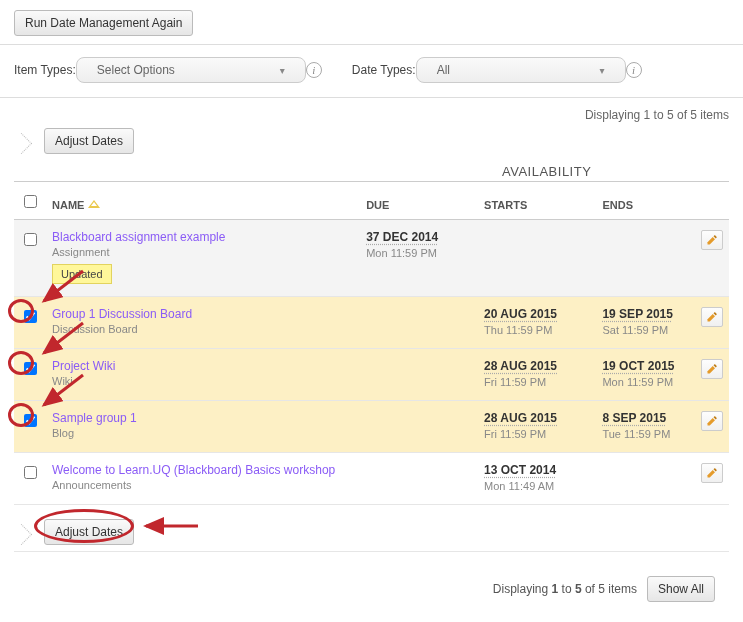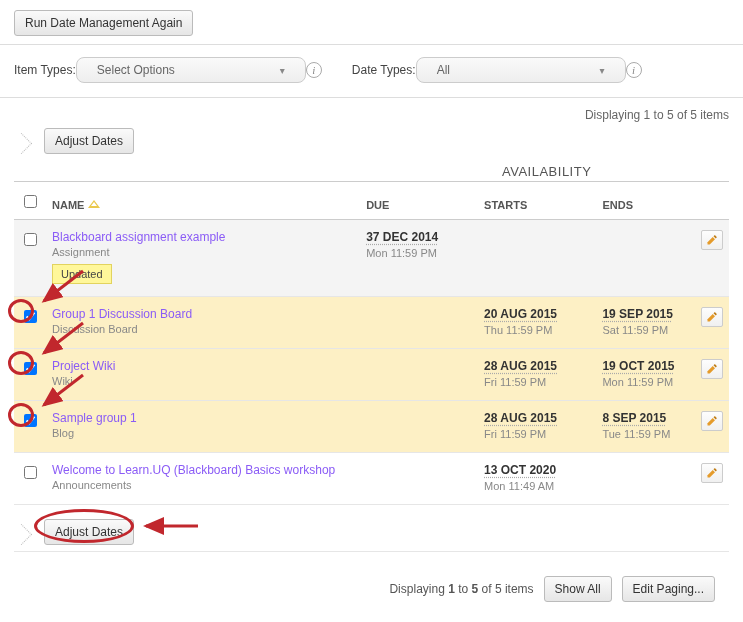--- a/index.html
+++ b/index.html
@@ -349,21 +349,21 @@
             </span></td>
         </tr>
         <tr class="">
           <td class="chk-col cell-rel"><input type="checkbox" style=""></td>
           <td class="cell-rel">
             <div class="name-title">Welcome to Learn.UQ (Blackboard) Basics workshop</div>
             <div class="name-type">Announcements</div>
           </td>
           <td></td>
           <td>
-            <div class="date-main">13 OCT 2020</div>
+            <div class="date-main">13 OCT 2014</div>
             <div class="date-sub">Mon 11:49 AM</div>
           </td>
           <td></td>
           <td style="text-align: right;"><span class="edit-btn">
               <svg class="pencil" viewBox="0 0 16 16">
                 <path fill="#e59b2b" d="M2 11l7-7 3 3-7 7H2v-3z"></path>
                 <path fill="#c07d16" d="M10 3l1-1c.4-.4 1-.4 1.4 0l1.6 1.6c.4.4.4 1 0 1.4l-1 1-3-3z"></path>
               </svg>
             </span></td>
         </tr>
@@ -384,14 +384,13 @@
       </defs>
     <line x1="58" y1="9" x2="6" y2="9" stroke="#c1272d" stroke-width="3" marker-end="url(#ahb)"></line>
   </svg>
 </div>
 
 <div class="paging-bottom">
   <span>
     <span>Displaying </span><b>1</b><span> to </span><b>5</b><span> of 5 items</span>
   </span>
   <button class="btn">Show All</button>
-  <button class="btn">Edit Paging...</button>
 </div>
 
 </body></html>

